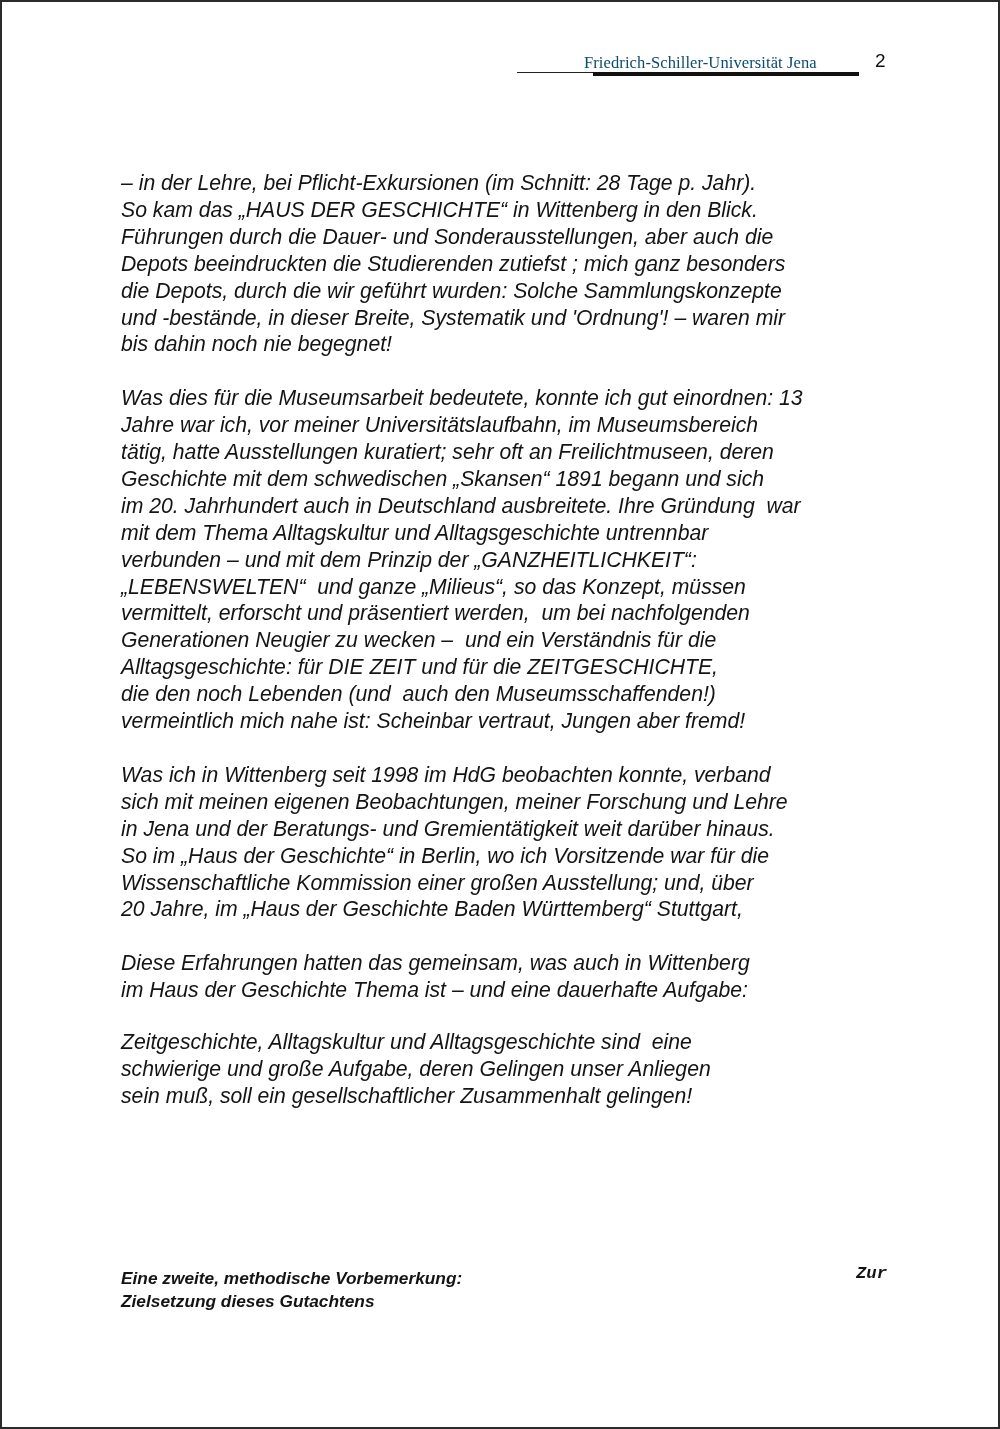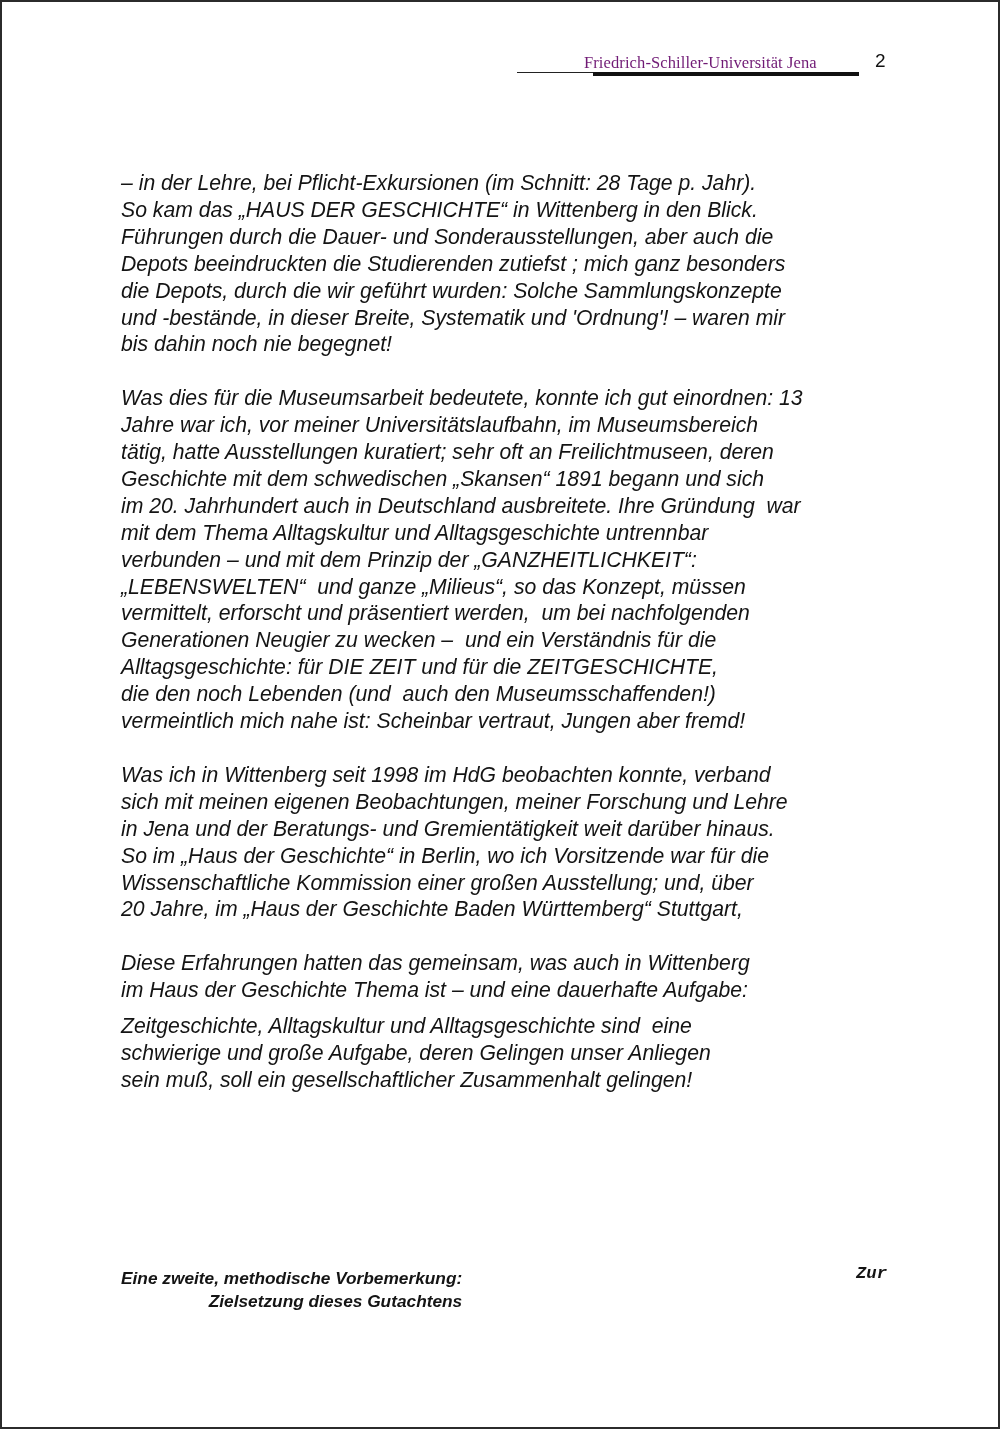--- a/index.html
+++ b/index.html
@@ -28,21 +28,21 @@
       top: 46px;
       width: 360px;
       height: 30px;
     }
     .header-title {
       position: absolute;
       left: 67px;
       top: 5px;
       font-family: "Liberation Serif", "DejaVu Serif", serif;
       font-size: 16.5px;
-      color: #701a75;
+      color: #0c4a6e;
       white-space: nowrap;
       letter-spacing: 0.1px;
     }
     .header-page {
       position: absolute;
       left: 358px;
       top: 2px;
       font-family: "Liberation Sans", sans-serif;
       font-size: 19px;
       color: #111;
@@ -77,33 +77,32 @@
     .para {
       margin: 0 0 26.9px 0;
     }
     .line {
       display: block;
       white-space: pre;
     }
     .bold {
       font-weight: normal;
     }
-    .para-4 { margin-bottom: 9px; }
+    .para-4 { margin-bottom: 25px; }
     .para-closing { margin-bottom: 0; }
     .footer-note {
       position: absolute;
       left: 119px;
       top: 1265px;
       font-family: "Liberation Sans", sans-serif;
       font-style: italic;
       font-weight: bold;
       font-size: 17.3px;
       line-height: 23px;
       color: #141414;
-      text-align: right;
     }
     .footer-right {
       position: absolute;
       left: 854px;
       top: 1262px;
       font-family: Liberation Mono, monospace;
       font-style: italic;
       font-weight: bold;
       font-size: 17.3px;
       color: #141414;

